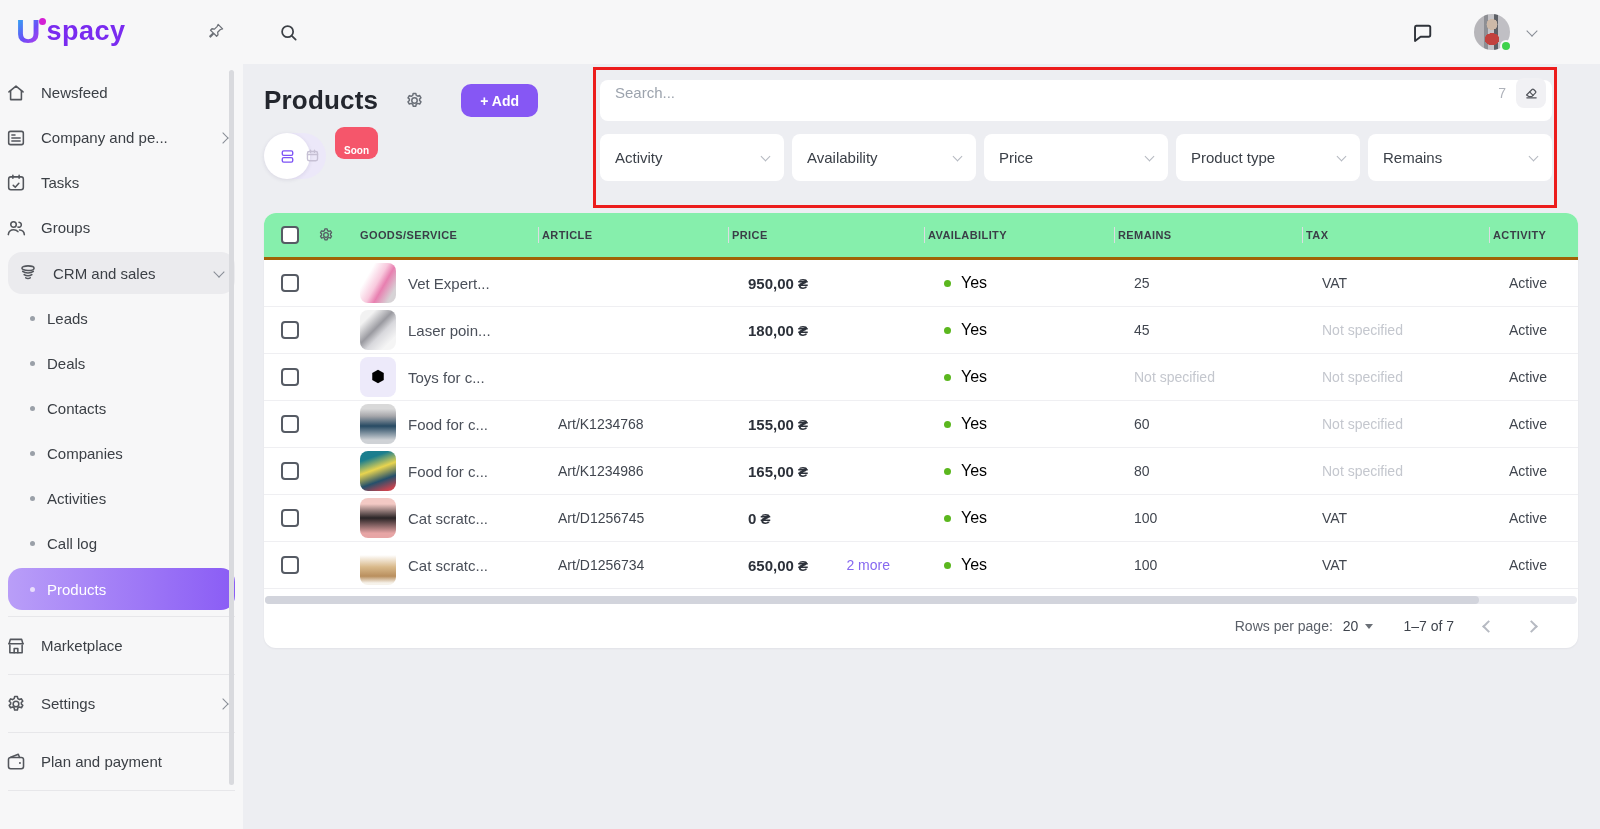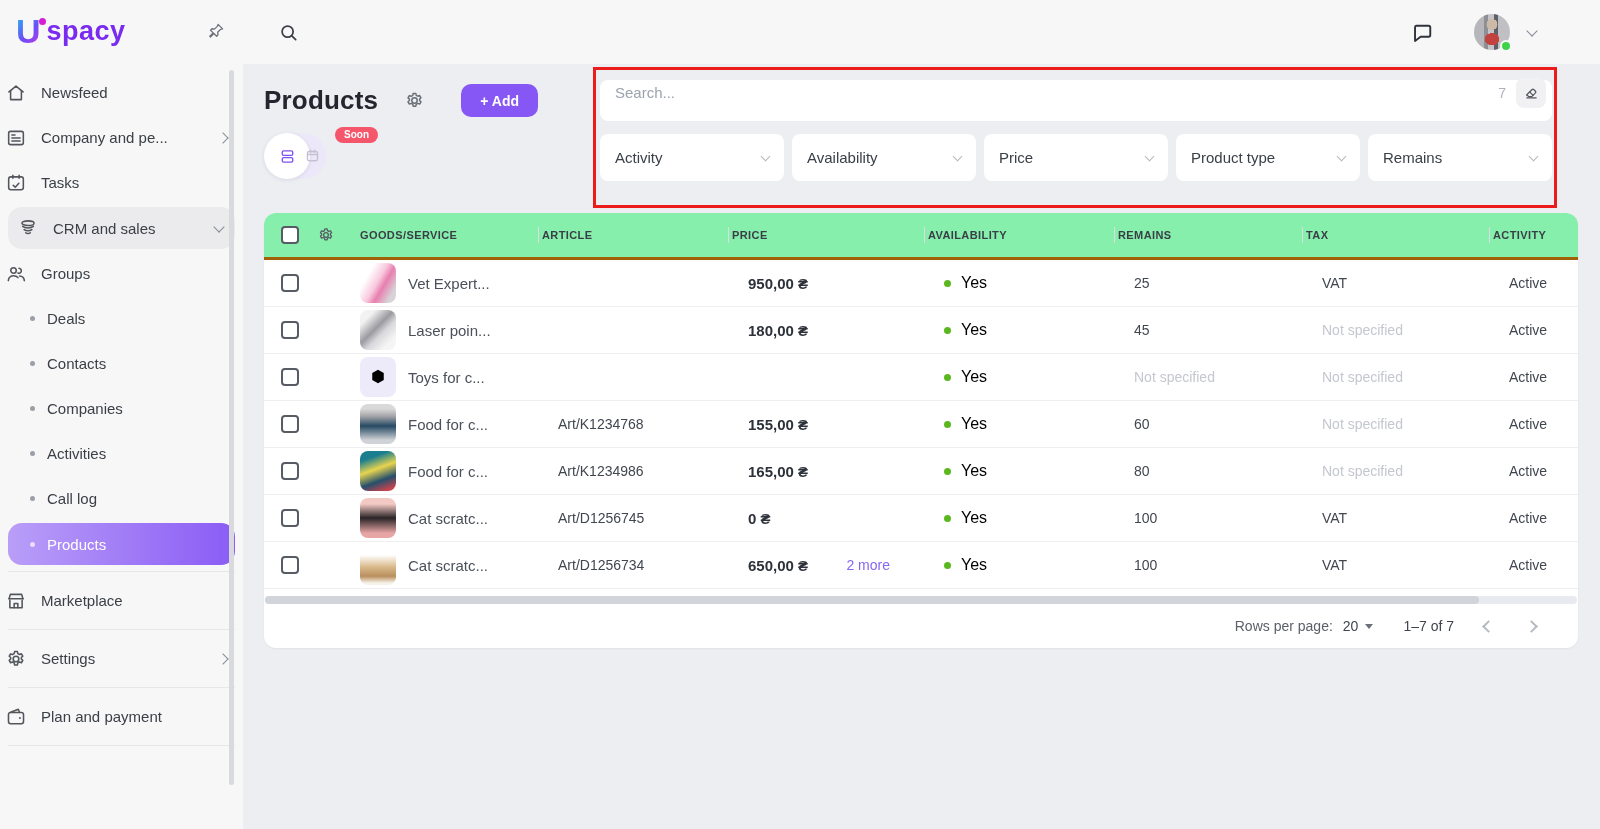--- a/index.html
+++ b/index.html
@@ -46,21 +46,21 @@
   
   .main{position:absolute;left:243px;top:64px;right:0;bottom:0;background:var(--bg-main)}
   .title-row{position:absolute;left:21px;top:20px;display:flex;align-items:center}
   .page-title{font-size:26px;font-weight:600;color:var(--txt-dark);letter-spacing:.2px}
   .title-gear{margin-left:26px;color:#6a6f78;cursor:pointer}
   .add-btn{margin-left:36px;height:33px;padding:0 19px;border:none;border-radius:10px;background:var(--accent);color:#fff;font-size:14px;font-weight:600;cursor:pointer}
   .view-row{position:absolute;left:21px;top:69px;display:flex;align-items:center}
   .seg{position:relative;width:62px;height:46px;background:#ece8f9;border-radius:23px}
   .seg-left{position:absolute;left:0;top:0;width:46px;height:46px;background:#fff;border-radius:23px;box-shadow:0 1px 4px rgba(40,30,80,.10);display:flex;align-items:center;justify-content:center;color:#7c52f5;cursor:pointer}
   .seg-right{position:absolute;right:5px;top:50%;transform:translateY(-50%);color:#c6c0d4;cursor:pointer}
-  .soon{position:absolute;left:71px;top:-6px;height:16px;line-height:16px;padding:0 9px;background:var(--soon);color:#fff;font-size:10px;font-weight:700;border-radius:9px;z-index:2}
+  .soon{position:absolute;left:71px;top:-6px;height:16px;line-height:16px;padding:16px 9px;background:var(--soon);color:#fff;font-size:10px;font-weight:700;border-radius:9px;z-index:2}
   .cat-pill{margin-left:54px;height:34px;border-radius:17px;background:#fff;display:flex;align-items:center;gap:9px;padding:0 14px 0 13px;font-size:15px;color:#3b4048;cursor:pointer}
   .cat-pill .ic{color:#9aa0a8}
   .cat-pill .chev{width:7px;height:7px;border-color:#b4b8c0}
   
   .search-bar{position:absolute;left:357px;top:16px;width:952px;height:41px;background:#fff;border-radius:8px;display:flex;align-items:center;padding:0 6px 16px 15px}
   .search-bar input{flex:1;border:none;outline:none;font-size:15px;color:#3c4046;background:transparent}
   .search-bar input::placeholder{color:#9ca3ad}
   .search-count{font-size:14px;color:#aeb2ba;margin-right:10px}
   .erase-btn{width:30px;height:30px;border:none;border-radius:8px;background:#f1f1f4;display:flex;align-items:center;justify-content:center;color:#4a4f58;cursor:pointer}
   .filter-row{position:absolute;left:357px;top:70px;width:952px;height:47px;display:flex;gap:8px}
@@ -145,42 +145,46 @@
       <div class="nav-item">
         <span class="ic">
           <svg width="22" height="22" viewBox="0 0 24 24">
             <rect x="4" y="5.3" width="16" height="14" rx="2.4"></rect>
             <path d="M8.6 3.6v3.2M15.4 3.6v3.2"></path>
             <path d="m9 14.6 2.2 2.1 3.9-4.4"></path>
           </svg>
         </span>
         <span class="lbl">Tasks</span>
       </div>
+      <div class="nav-item">
+        <span class="ic">
+          <svg width="22" height="22" viewBox="0 0 24 24">
+            <circle cx="9.3" cy="8.1" r="3"></circle>
+            <path d="M3.6 19.2c.4-3.3 2.8-5.3 5.9-5.3 1.9 0 3.5.8 4.6 2"></path>
+            <path d="M15.3 5.8a2.7 2.7 0 1 1-1.2 5.2"></path>
+            <path d="M15.9 14.1c2.9.1 4.9 1.9 5.2 5.1"></path>
+          </svg>
+        </span>
+        <span class="lbl">Groups</span>
+      </div>
       <div class="nav-item group-active">
         <span class="ic">
           <svg width="22" height="22" viewBox="0 0 24 24">
             <ellipse cx="12" cy="6.7" rx="6.6" ry="2.5"></ellipse>
             <path d="M6.2 10.2c1.3 1.1 3.4 1.7 5.8 1.7s4.5-.6 5.8-1.7"></path>
             <path d="M7.8 13.8c1 .8 2.5 1.3 4.2 1.3s3.2-.5 4.2-1.3"></path>
             <path d="M9.6 17.2c.7.5 1.5.7 2.4.7s1.7-.2 2.4-.7"></path>
           </svg>
         </span>
         <span class="lbl">CRM and sales</span>
         <span class="chev down"></span>
       </div>
-      <div class="nav-item">
-        <span class="ic">
-          <svg width="22" height="22" viewBox="0 0 24 24">
-            <circle cx="9.3" cy="8.1" r="3"></circle>
-            <path d="M3.6 19.2c.4-3.3 2.8-5.3 5.9-5.3 1.9 0 3.5.8 4.6 2"></path>
-            <path d="M15.3 5.8a2.7 2.7 0 1 1-1.2 5.2"></path>
-            <path d="M15.9 14.1c2.9.1 4.9 1.9 5.2 5.1"></path>
-          </svg>
-        </span>
-        <span class="lbl">Groups</span>
+      <div class="nav-sub">
+        <span class="bullet"></span>
+        <span class="lbl">Leads</span>
       </div>
       <div class="nav-sub">
         <span class="bullet"></span>
         <span class="lbl">Deals</span>
       </div>
       <div class="nav-sub">
         <span class="bullet"></span>
         <span class="lbl">Contacts</span>
       </div>
       <div class="nav-sub">

